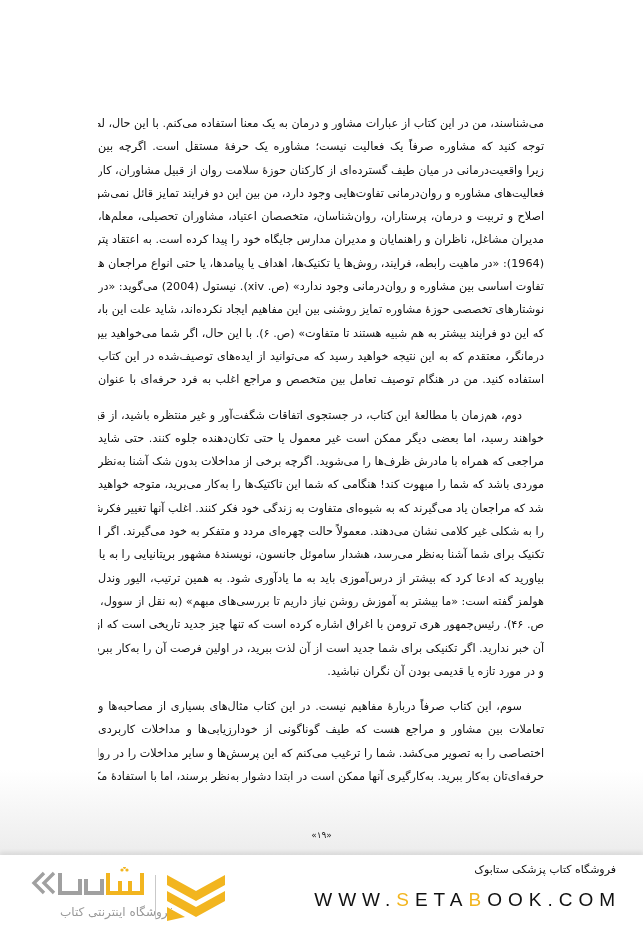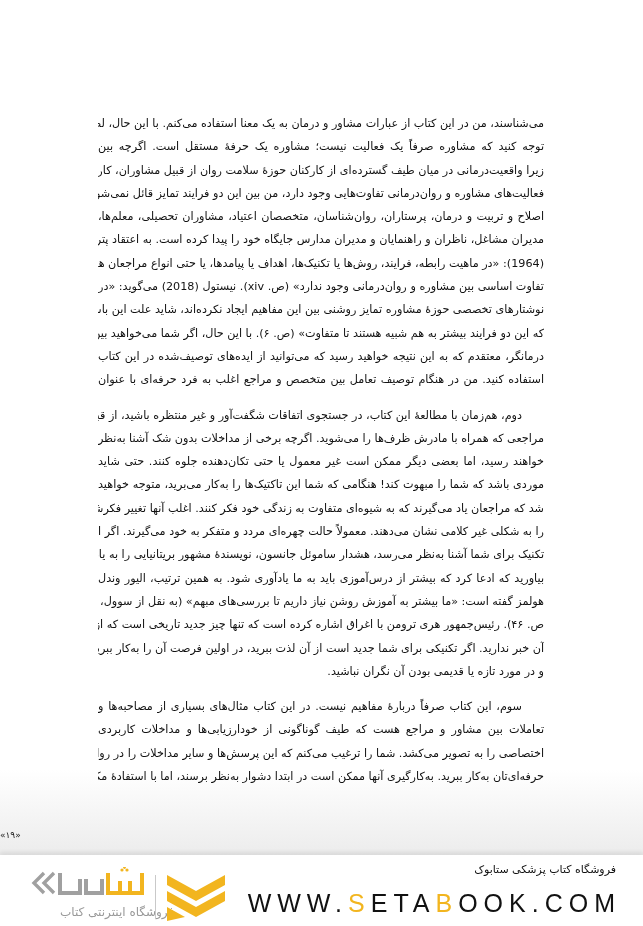--- a/index.html
+++ b/index.html
@@ -18,37 +18,37 @@
       direction: rtl; text-align: justify; text-align-last: right;
       font-family: "DejaVu Sans", sans-serif;
       font-size: 11.2px; line-height: 23.3px; color: #111;
     }
     .para { margin: 12px; }
     .para .line { display: block; white-space: nowrap; overflow: hidden; text-align: justify; text-align-last: justify; }
     .para .line.last { text-align-last: right; }
     .para.indent .line.first { padding-right: 22px; }
     .page-number {
       position: absolute; left: 0; width: 643px; top: 830px;
-      text-align: left; font-size: 9px; color: #222;
+      text-align: center; font-size: 9px; color: #222;
       font-family: "DejaVu Sans", sans-serif;
     }
     .footer {
       position: absolute; left: 0; top: 855px; width: 643px; height: 71px;
       background: #ffffff;
       box-shadow: 0 -3px 4px rgba(0,0,0,0.08);
     }
     .footer .store-name {
       position: absolute; right: 27px; top: 8px;
       direction: rtl; font-size: 11px; color: #111;
       font-family: "DejaVu Sans", sans-serif;
     }
     .footer .store-url {
       position: absolute; right: 22px; top: 34px;
       font-family: "Liberation Sans", sans-serif;
-      font-size: 25px; letter-spacing: 6px; color: #111;
+      font-size: 19px; letter-spacing: 6px; color: #111;
     }
     .footer .store-url .accent { color: #f2b51f; }
     .logo-area { position: absolute; left: 30px; top: 10px; width: 180px; height: 58px; }
     .logo-wordmark {
       position: absolute; left: 0; top: 2px; width: 118px; height: 34px;
     }
     .logo-tagline {
       position: absolute; left: 30px; top: 40px; direction: rtl;
       font-size: 12px; color: #9a9a9a; font-family: "DejaVu Sans", sans-serif;
     }
@@ -63,30 +63,30 @@
 <div class="page">
   <div class="text-body" id="text-body">
       <div class="para">
         <span class="line first">می‌شناسند، من در این کتاب از عبارات مشاور و درمان به یک معنا استفاده می‌کنم. با این حال، لطفاً</span>
         <span class="line">توجه کنید که مشاوره صرفاً یک فعالیت نیست؛ مشاوره یک حرفهٔ مستقل است. اگرچه بین</span>
         <span class="line">زیرا واقعیت‌درمانی در میان طیف گسترده‌ای از کارکنان حوزهٔ سلامت روان از قبیل مشاوران، کارکنان</span>
         <span class="line">فعالیت‌های مشاوره و روان‌درمانی تفاوت‌هایی وجود دارد، من بین این دو فرایند تمایز قائل نمی‌شوم</span>
         <span class="line">اصلاح و تربیت و درمان، پرستاران، روان‌شناسان، متخصصان اعتیاد، مشاوران تحصیلی، معلم‌ها،</span>
         <span class="line">مدیران مشاغل، ناظران و راهنمایان و مدیران مدارس جایگاه خود را پیدا کرده است. به اعتقاد پترسون</span>
         <span class="line">(1964): «در ماهیت رابطه، فرایند، روش‌ها یا تکنیک‌ها، اهداف یا پیامدها، یا حتی انواع مراجعان هیچ</span>
-        <span class="line">تفاوت اساسی بین مشاوره و روان‌درمانی وجود ندارد» (ص. xiv). نیستول (2018) می‌گوید: «در</span>
+        <span class="line">تفاوت اساسی بین مشاوره و روان‌درمانی وجود ندارد» (ص. xiv). نیستول (2004) می‌گوید: «در</span>
         <span class="line">نوشتارهای تخصصی حوزهٔ مشاوره تمایز روشنی بین این مفاهیم ایجاد نکرده‌اند، شاید علت این باشد</span>
         <span class="line">که این دو فرایند بیشتر به هم شبیه هستند تا متفاوت» (ص. ۶). با این حال، اگر شما می‌خواهید بین</span>
         <span class="line">درمانگر، معتقدم که به این نتیجه خواهید رسید که می‌توانید از ایده‌های توصیف‌شده در این کتاب</span>
         <span class="line">استفاده کنید. من در هنگام توصیف تعامل بین متخصص و مراجع اغلب به فرد حرفه‌ای با عنوان</span>
       </div>
       <div class="para indent">
         <span class="line first">دوم، هم‌زمان با مطالعهٔ این کتاب، در جستجوی اتفاقات شگفت‌آور و غیر منتظره باشید، از قبیل</span>
+        <span class="line">خواهند رسید، اما بعضی دیگر ممکن است غیر معمول یا حتی تکان‌دهنده جلوه کنند. حتی شاید</span>
         <span class="line">مراجعی که همراه با مادرش ظرف‌ها را می‌شوید. اگرچه برخی از مداخلات بدون شک آشنا به‌نظر</span>
-        <span class="line">خواهند رسید، اما بعضی دیگر ممکن است غیر معمول یا حتی تکان‌دهنده جلوه کنند. حتی شاید</span>
         <span class="line">موردی باشد که شما را مبهوت کند! هنگامی که شما این تاکتیک‌ها را به‌کار می‌برید، متوجه خواهید</span>
         <span class="line">شد که مراجعان یاد می‌گیرند که به شیوه‌ای متفاوت به زندگی خود فکر کنند. اغلب آنها تغییر فکرشان</span>
         <span class="line">را به شکلی غیر کلامی نشان می‌دهند. معمولاً حالت چهره‌ای مردد و متفکر به خود می‌گیرند. اگر این</span>
         <span class="line">تکنیک برای شما آشنا به‌نظر می‌رسد، هشدار ساموئل جانسون، نویسندهٔ مشهور بریتانیایی را به یاد</span>
         <span class="line">بیاورید که ادعا کرد که بیشتر از درس‌آموزی باید به ما یادآوری شود. به همین ترتیب، الیور وندل</span>
         <span class="line">هولمز گفته است: «ما بیشتر به آموزش روشن نیاز داریم تا بررسی‌های مبهم» (به نقل از سوول، ۲۰۱۵،</span>
         <span class="line">ص. ۴۶). رئیس‌جمهور هری ترومن با اغراق اشاره کرده است که تنها چیز جدید تاریخی است که از</span>
         <span class="line">آن خبر ندارید. اگر تکنیکی برای شما جدید است از آن لذت ببرید، در اولین فرصت آن را به‌کار ببرید</span>
         <span class="line last">و در مورد تازه یا قدیمی بودن آن نگران نباشید.</span>
       </div>

